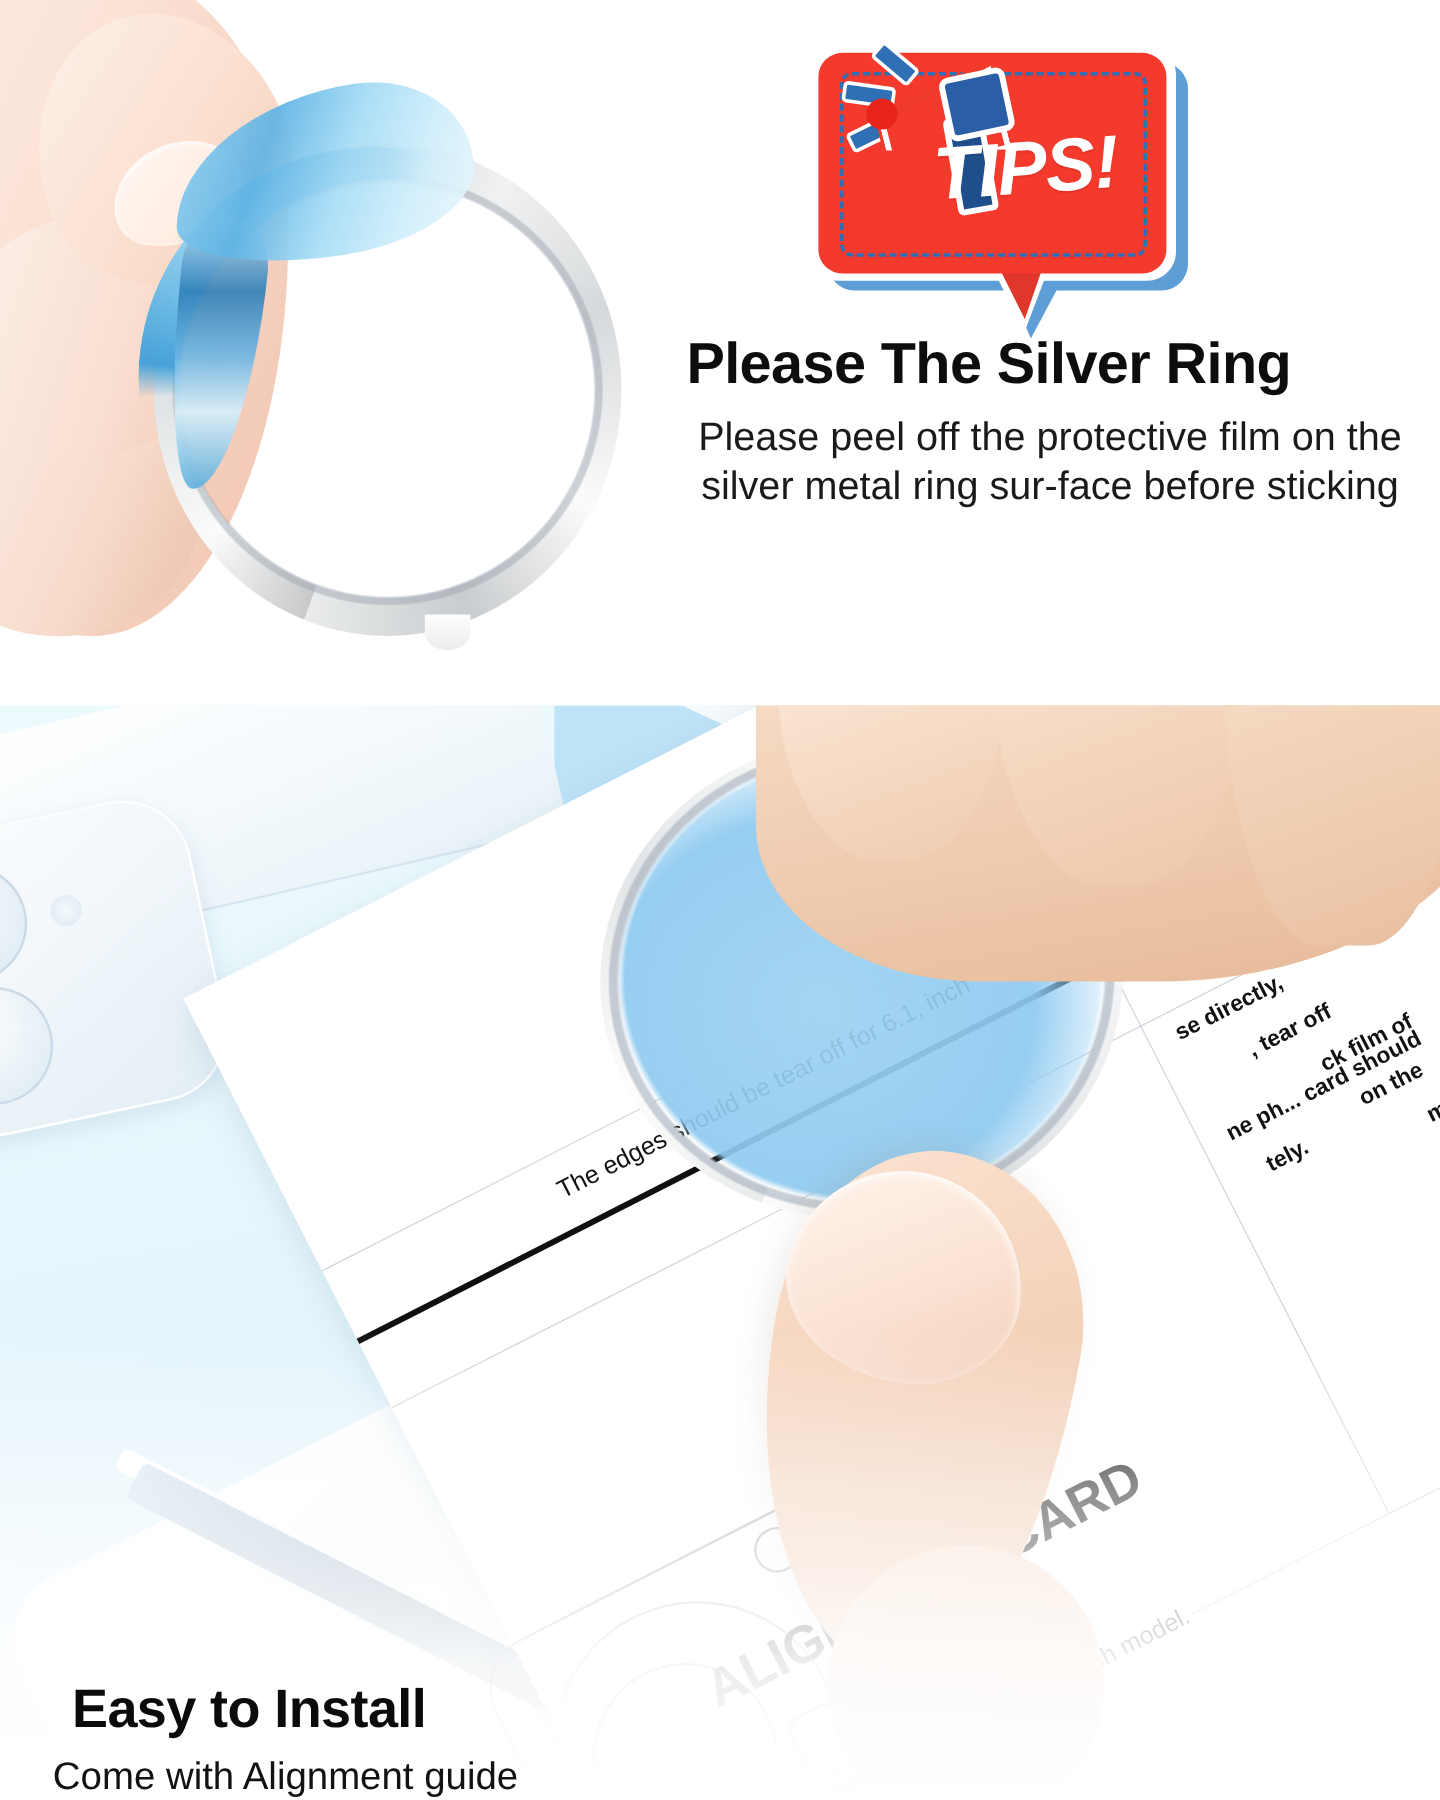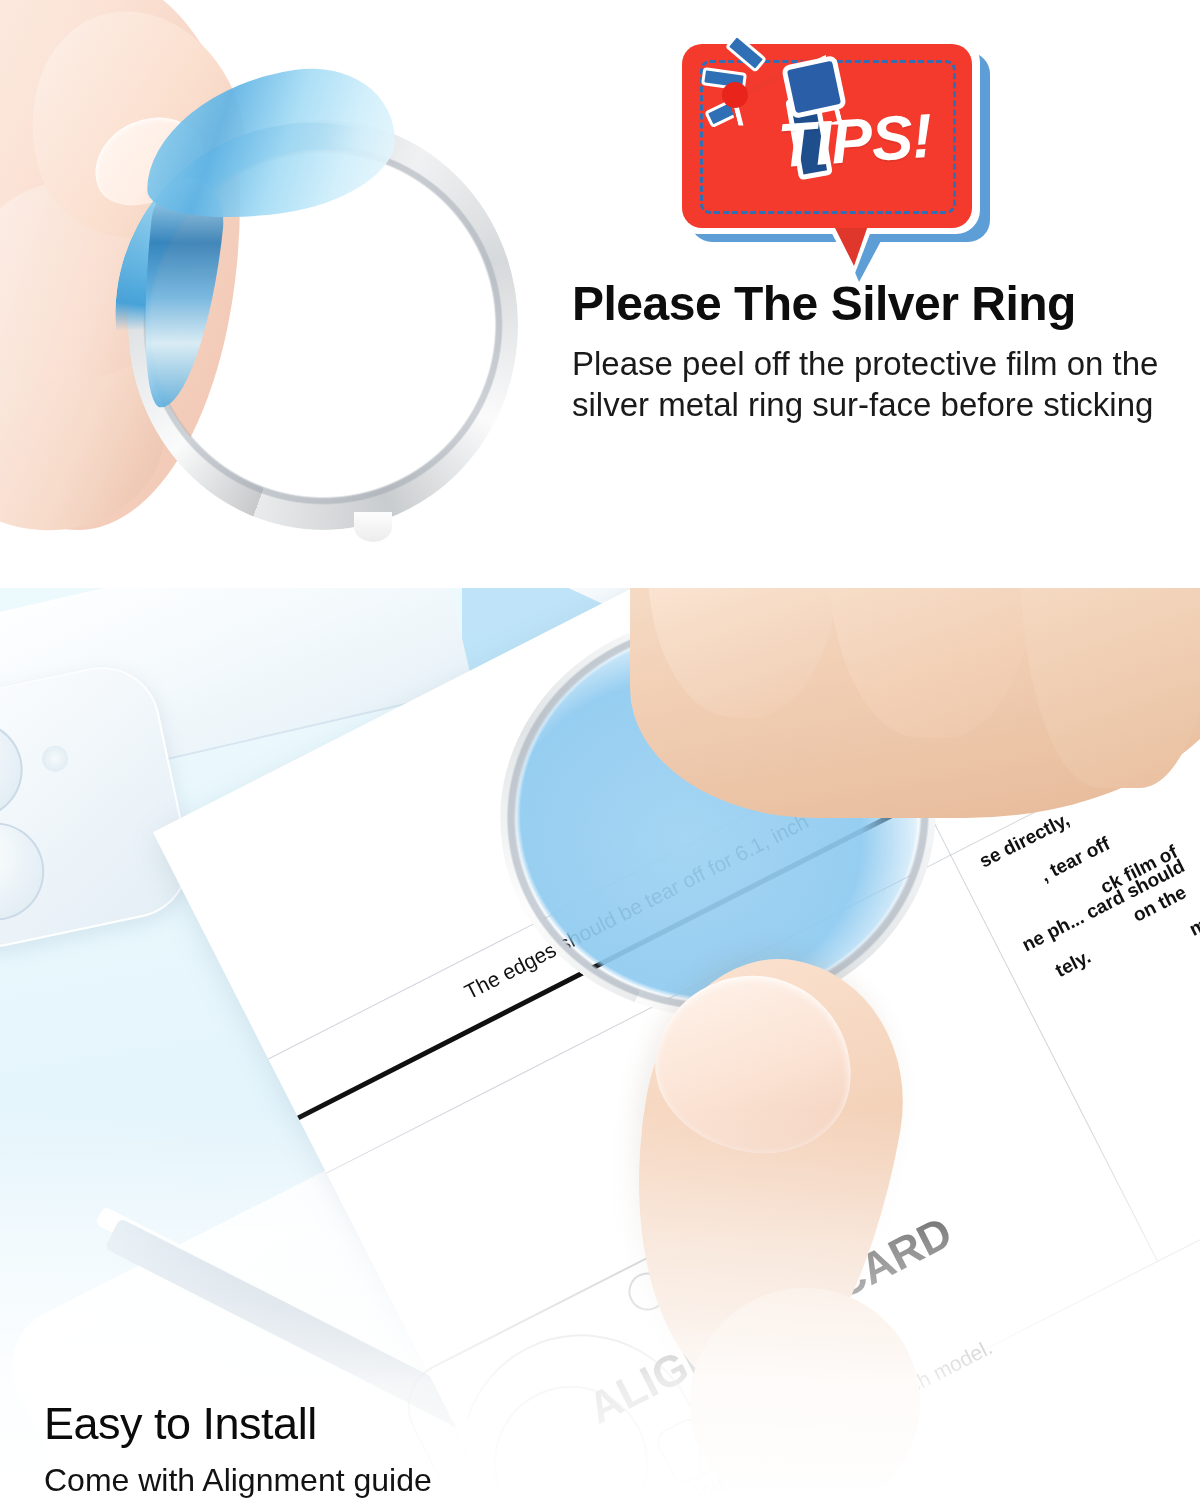--- a/index.html
+++ b/index.html
@@ -99,21 +99,21 @@
       background:#1f4e8c;border:5px solid #fff;border-radius:5px;transform:rotate(-10deg);}
   .mega-olive{position:absolute;left:86px;top:62px;width:34px;height:76px;
       background:#8a9a3c;border-radius:6px;transform:rotate(-10deg);z-index:-1;}
   .sline{position:absolute;background:#2f6fb5;border:3px solid #fff;border-radius:4px;}
   .s1{left:26px;top:4px;width:34px;height:12px;transform:rotate(40deg);}
   .s2{left:2px;top:30px;width:38px;height:12px;transform:rotate(8deg);}
   .s3{left:6px;top:62px;width:36px;height:12px;transform:rotate(-26deg);}
 
   .top-copy{position:absolute;left:572px;top:278px;width:606px;}
   .h1{font-size:48px;font-weight:bold;color:#0d0d0d;line-height:1.1;margin:0 0 12px 0;letter-spacing:-.5px;}
-  .p1{font-size:33px;color:#1a1a1a;line-height:1.25;margin:0;}
+  .p1{font-size:33px;color:#1a1a1a;line-height:1.25;margin:0;text-align:center;}
 
   
   .panel-bot{position:absolute;left:0;top:588px;width:1200px;height:912px;overflow:hidden;
      background:linear-gradient(160deg,#f0fbfd 0%,#e4f4fb 30%,#d8eefa 60%,#cfe9f8 100%);}
   .bot-left-wash{position:absolute;left:0;top:0;width:462px;height:912px;
      background:linear-gradient(170deg,#edfaFD 0%,#e6f6fc 45%,#dcf0fa 100%);}
   .bot-mid-blue{position:absolute;left:462px;top:0;width:300px;height:912px;
      background:linear-gradient(180deg,#bfe4f8 0%,#b2dff6 55%,#a9dbf5 100%);}
   .bot-fade{position:absolute;left:0;top:520px;width:1200px;height:392px;
      background:linear-gradient(180deg,rgba(255,255,255,0) 0%,rgba(255,255,255,.55) 34%,rgba(255,255,255,.92) 70%,#fff 100%);}
@@ -212,21 +212,21 @@
   .phone-rail-blue{position:absolute;left:120px;top:630px;width:960px;height:34px;
      background:linear-gradient(90deg,#cfe0ec 0%,#8fa8be 20%,#51718f 46%,#3c5d7e 60%,#8fa8be 82%,#dfeaf2 100%);
      transform:rotate(27deg);transform-origin:left top;border-radius:6px;opacity:.95;}
   .phone-rail-white{position:absolute;left:104px;top:618px;width:980px;height:20px;
      background:linear-gradient(90deg,#ffffff,#f2f7fa 50%,#ffffff);
      transform:rotate(27deg);transform-origin:left top;border-radius:6px;}
   .speaker-holes{position:absolute;left:700px;top:716px;width:190px;height:44px;transform:rotate(27deg);}
   .sh{position:absolute;width:5px;height:12px;background:#2f4a63;border-radius:3px;}
 
   .bot-copy{position:absolute;left:44px;top:812px;width:420px;z-index:40;}
-  .h2{font-size:45px;font-weight:normal;color:#0b0b0b;line-height:1.08;margin:0 0 12px 0;letter-spacing:-.5px;}
+  .h2{font-size:45px;font-weight:bold;color:#0b0b0b;line-height:1.08;margin:0 0 12px 16px;letter-spacing:-.5px;}
   .p2{font-size:32px;color:#121212;line-height:1.2;margin:0;}
 </style>
 </head>
 <body>
 
 <div class="page">
 
   <div class="panel-top">
 
     <div class="photo-top">

